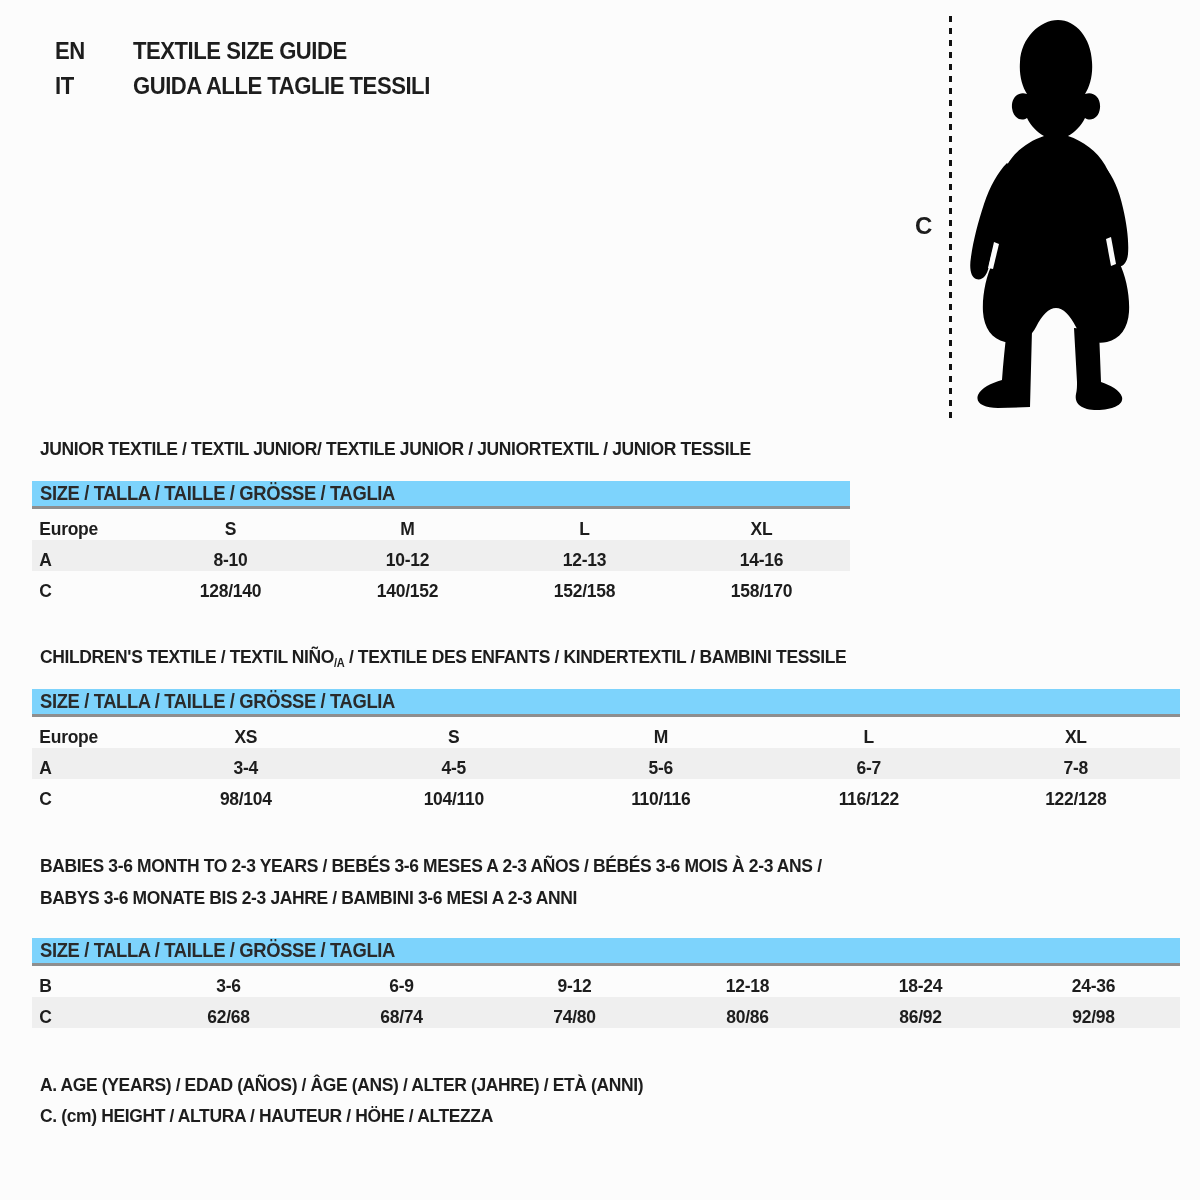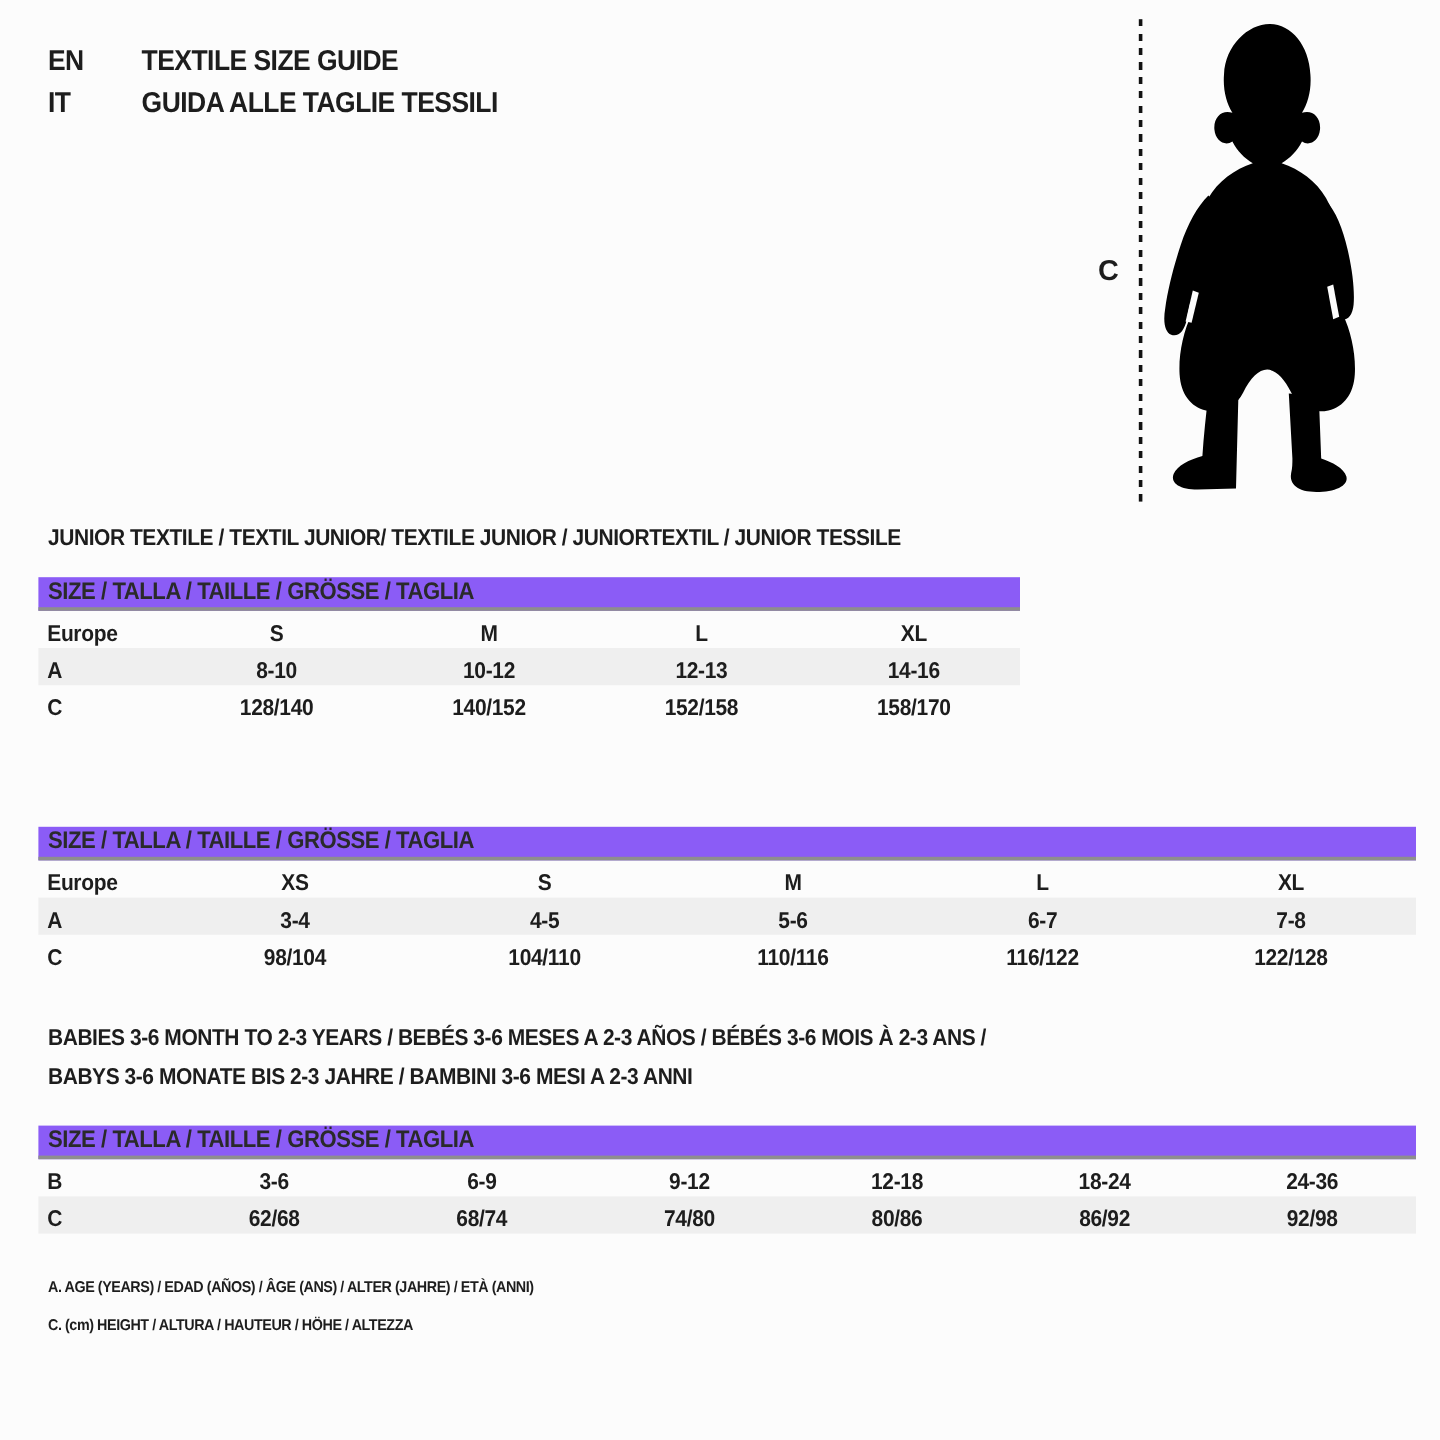--- a/index.html
+++ b/index.html
@@ -7,54 +7,54 @@
     position:relative;width:1200px;height:1200px;
     background:#fcfcfc;overflow:hidden;
     font-family:"Liberation Sans",sans-serif;
     color:#1d1d1d;font-weight:bold;
   }
   .abs{position:absolute;}
   .cond{display:inline-block;transform:scaleX(0.92);transform-origin:0 50%;white-space:nowrap;}
 
   
   .lang-list{left:40px;top:33px;}
-  .lang-row{display:flex;height:35px;align-items:center;}
+  .lang-row{display:flex;height:35px;align-items:center;margin-left:15px;}
   .lang-code{width:78px;font-size:24px;letter-spacing:-0.5px;}
   .lang-title{font-size:24px;letter-spacing:-0.5px;}
 
   
   .dash-line{
     left:949px;top:16px;width:3px;height:402px;
     background:repeating-linear-gradient(to bottom,#121212 0 6px,transparent 6px 12px);
   }
   .measure-label{left:915px;top:212px;font-size:24px;}
   .silhouette{left:958px;top:14px;width:195px;height:410px;}
 
   
   .sec-title{font-size:19px;letter-spacing:-0.4px;white-space:nowrap;}
   .sub-a{font-size:12px;vertical-align:-4px;}
 
   
   .table{position:absolute;}
   .size-bar{
-    height:28px;background:#8b5cf6;border-bottom:3px solid #8e8e8e;
+    height:28px;background:#7dd3fc;border-bottom:3px solid #8e8e8e;
     display:flex;align-items:center;padding-left:8px;box-sizing:border-box;
     color:#2a2a2a;
   }
   .size-bar .cond{font-size:20px;letter-spacing:-0.4px;}
   .trow{display:flex;height:31px;align-items:flex-end;}
   .trow.alt{background:#efefef;}
   .tlabel{
     width:102px;padding-left:8px;font-size:19px;letter-spacing:-0.3px;
     transform:scaleX(0.92);transform-origin:0 50%;flex:none;
   }
   .tcell{flex:1;text-align:center;font-size:19px;letter-spacing:-0.3px;transform:scaleX(0.92);}
 
   
-  .legend-line{font-size:13px;letter-spacing:-0.4px;height:31px;display:flex;align-items:flex-start;white-space:nowrap;}
+  .legend-line{font-size:19px;letter-spacing:-0.4px;height:31px;display:flex;align-items:flex-end;white-space:nowrap;}
 </style>
 </head>
 <body>
 
 <div class="page">
 
   <div class="abs lang-list">
     <div class="lang-row">
       <span class="lang-code cond">EN</span>
       <span class="lang-title cond">TEXTILE SIZE GUIDE</span>
@@ -123,20 +123,23 @@
     </div>
     <div class="trow">
       <div class="tlabel">C</div>
       <div class="tcell">128/140</div>
       <div class="tcell">140/152</div>
       <div class="tcell">152/158</div>
       <div class="tcell">158/170</div>
     </div>
   </div>
 
+  <div class="abs sec-title" style="left:40px;top:646px;">
+    <span class="cond"><span>CHILDREN'S TEXTILE / TEXTIL NIÑO</span><span class="sub-a">/A</span><span> / TEXTILE DES ENFANTS / KINDERTEXTIL / BAMBINI TESSILE</span></span>
+  </div>
 
   <div class="table" style="left:32px;top:689px;width:1148px;">
     <div class="size-bar">
       <span class="cond">SIZE / TALLA / TAILLE / GRÖSSE / TAGLIA</span>
     </div>
     <div class="trow">
       <div class="tlabel">Europe</div>
       <div class="tcell">XS</div>
       <div class="tcell">S</div>
       <div class="tcell">M</div>

